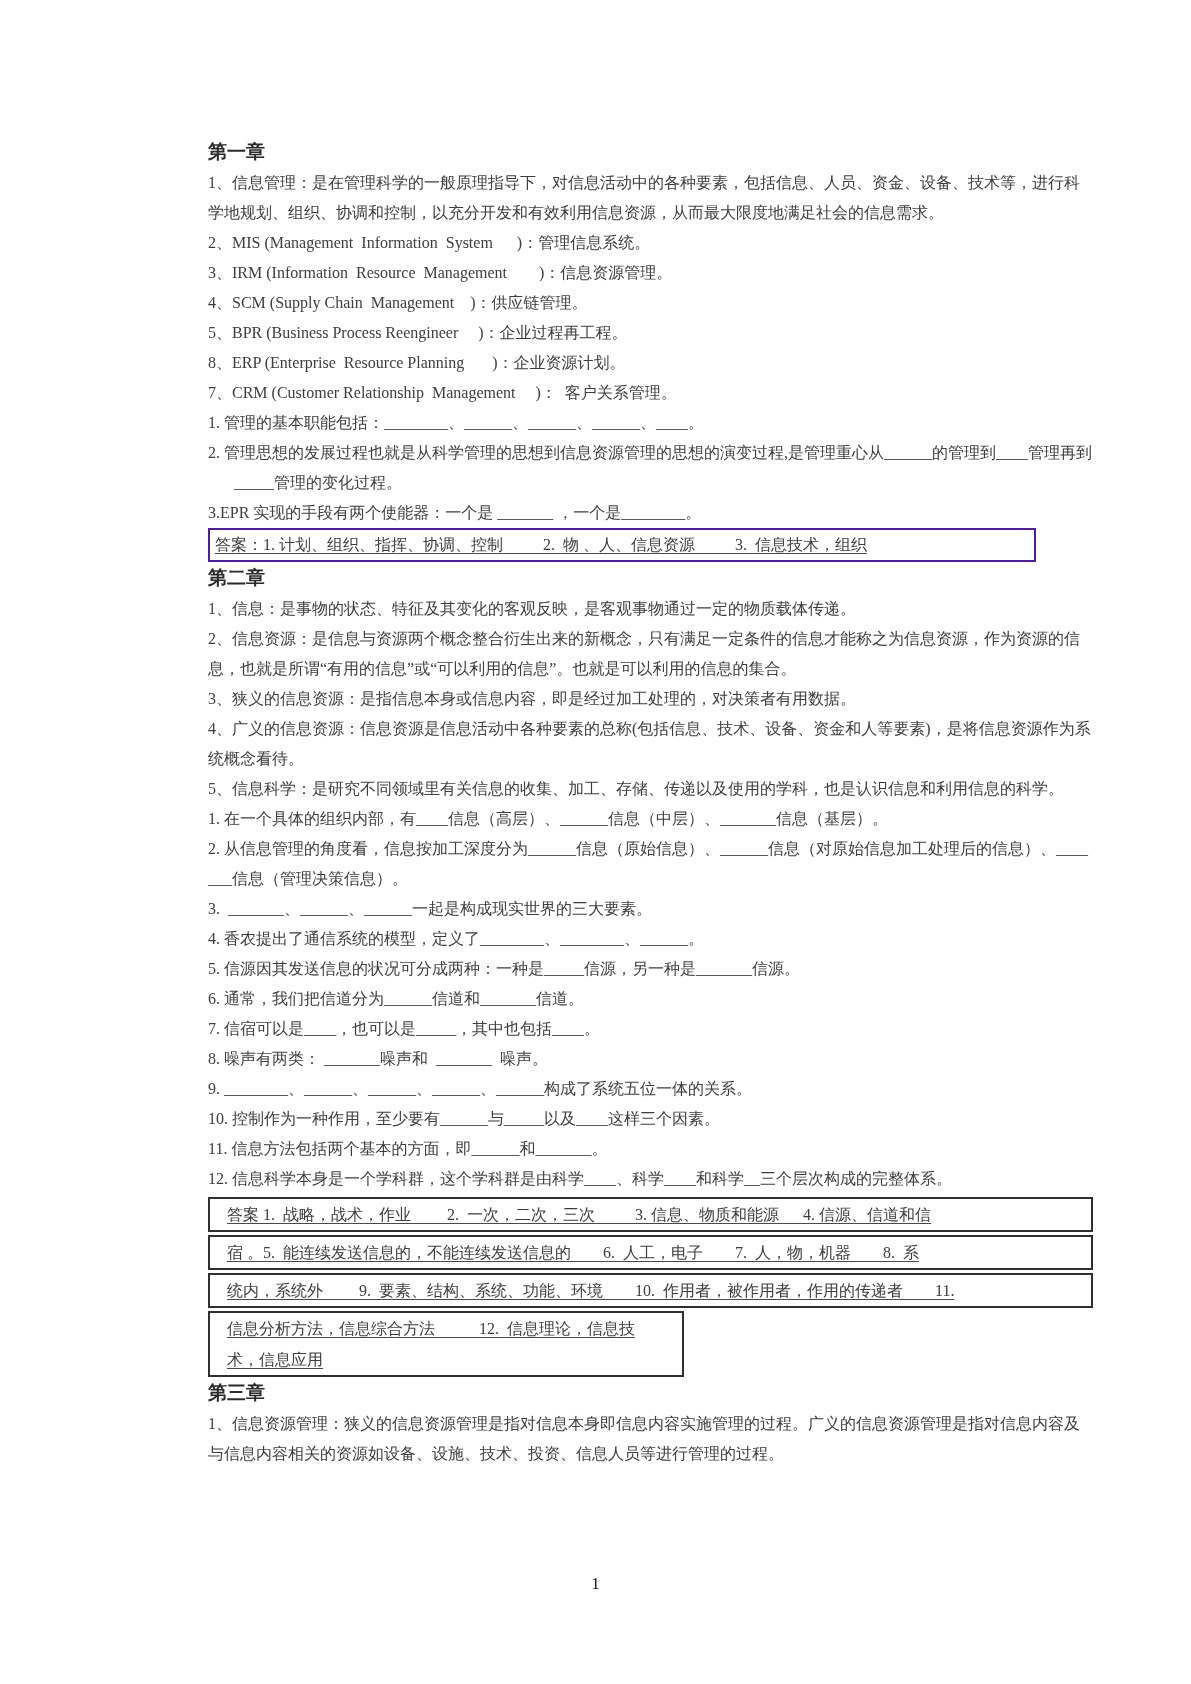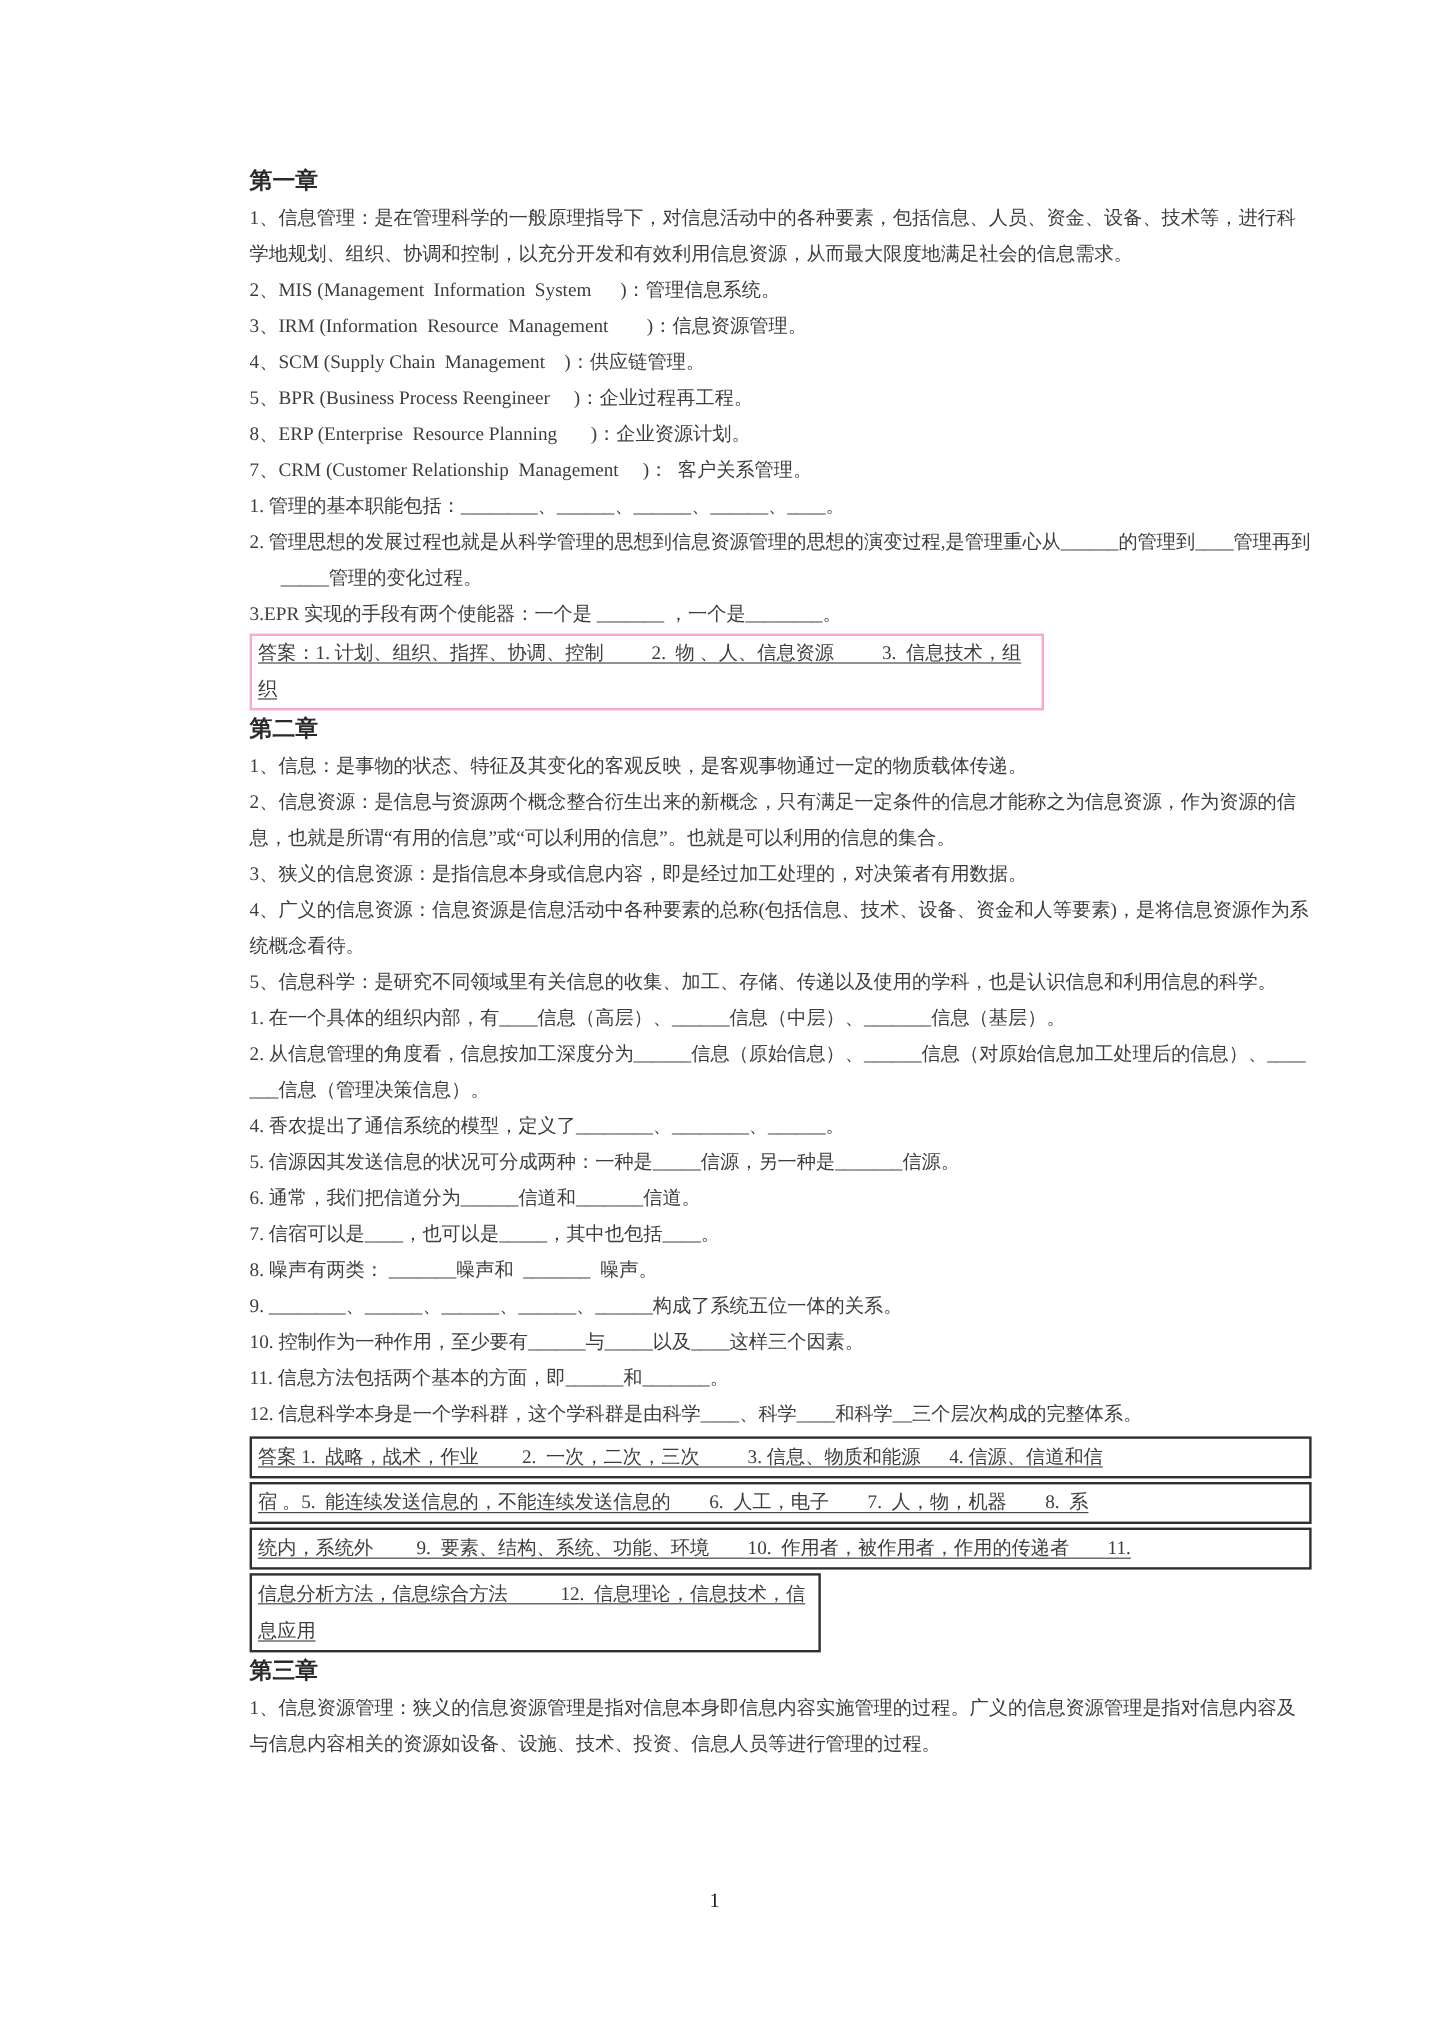--- a/index.html
+++ b/index.html
@@ -30,35 +30,35 @@
     font-weight: bold;
     font-size: 19px !important;
     line-height: 32px !important;
     color: #2a2a2a;
   }
   .hang {
     padding-left: 26px;
     text-indent: -26px;
   }
   .boxed {
-    border: 2px solid #f9a8d4;
+    border: 2px solid #4c1d95;
     box-sizing: border-box;
     padding: 0 5px;
-    width: 662px;
+    width: 828px;
   }
   .underlined {
     text-decoration: underline;
     text-decoration-color: #4a4a4a;
     text-underline-offset: 3px;
   }
   .answer-rows { width: 100%; }
   .answer-rows .row {
     border: 2px solid #2f2f2f;
     box-sizing: border-box;
-    padding: 0 5px;
+    padding: 0 17px;
     margin-top: 3px;
     width: 100%;
     line-height: 31px !important;
   }
   .answer-rows .row-last { width: 476px; }
   .footer {
     position: absolute;
     left: 0;
     right: 0;
     bottom: 90px;
@@ -88,20 +88,21 @@
     <p class="boxed underlined">答案：1. 计划、组织、指挥、协调、控制          2.  物 、人、信息资源          3.  信息技术，组织</p>
 
     <p class="chapter-title">第二章</p>
     <p>1、信息：是事物的状态、特征及其变化的客观反映，是客观事物通过一定的物质载体传递。</p>
     <p>2、信息资源：是信息与资源两个概念整合衍生出来的新概念，只有满足一定条件的信息才能称之为信息资源，作为资源的信息，也就是所谓“有用的信息”或“可以利用的信息”。也就是可以利用的信息的集合。</p>
     <p>3、狭义的信息资源：是指信息本身或信息内容，即是经过加工处理的，对决策者有用数据。</p>
     <p>4、广义的信息资源：信息资源是信息活动中各种要素的总称(包括信息、技术、设备、资金和人等要素)，是将信息资源作为系统概念看待。</p>
     <p>5、信息科学：是研究不同领域里有关信息的收集、加工、存储、传递以及使用的学科，也是认识信息和利用信息的科学。</p>
     <p>1. 在一个具体的组织内部，有____信息（高层）、______信息（中层）、_______信息（基层）。</p>
     <p>2. 从信息管理的角度看，信息按加工深度分为______信息（原始信息）、______信息（对原始信息加工处理后的信息）、_______信息（管理决策信息）。</p>
+    <p>3.  _______、______、______一起是构成现实世界的三大要素。</p>
     <p>4. 香农提出了通信系统的模型，定义了________、________、______。</p>
     <p>5. 信源因其发送信息的状况可分成两种：一种是_____信源，另一种是_______信源。</p>
     <p>6. 通常，我们把信道分为______信道和_______信道。</p>
     <p>7. 信宿可以是____，也可以是_____，其中也包括____。</p>
     <p>8. 噪声有两类： _______噪声和  _______  噪声。</p>
     <p>9. ________、______、______、______、______构成了系统五位一体的关系。</p>
     <p>10. 控制作为一种作用，至少要有______与_____以及____这样三个因素。</p>
     <p>11. 信息方法包括两个基本的方面，即______和_______。</p>
     <p>12. 信息科学本身是一个学科群，这个学科群是由科学____、科学____和科学__三个层次构成的完整体系。</p>
     <div class="answer-rows">

